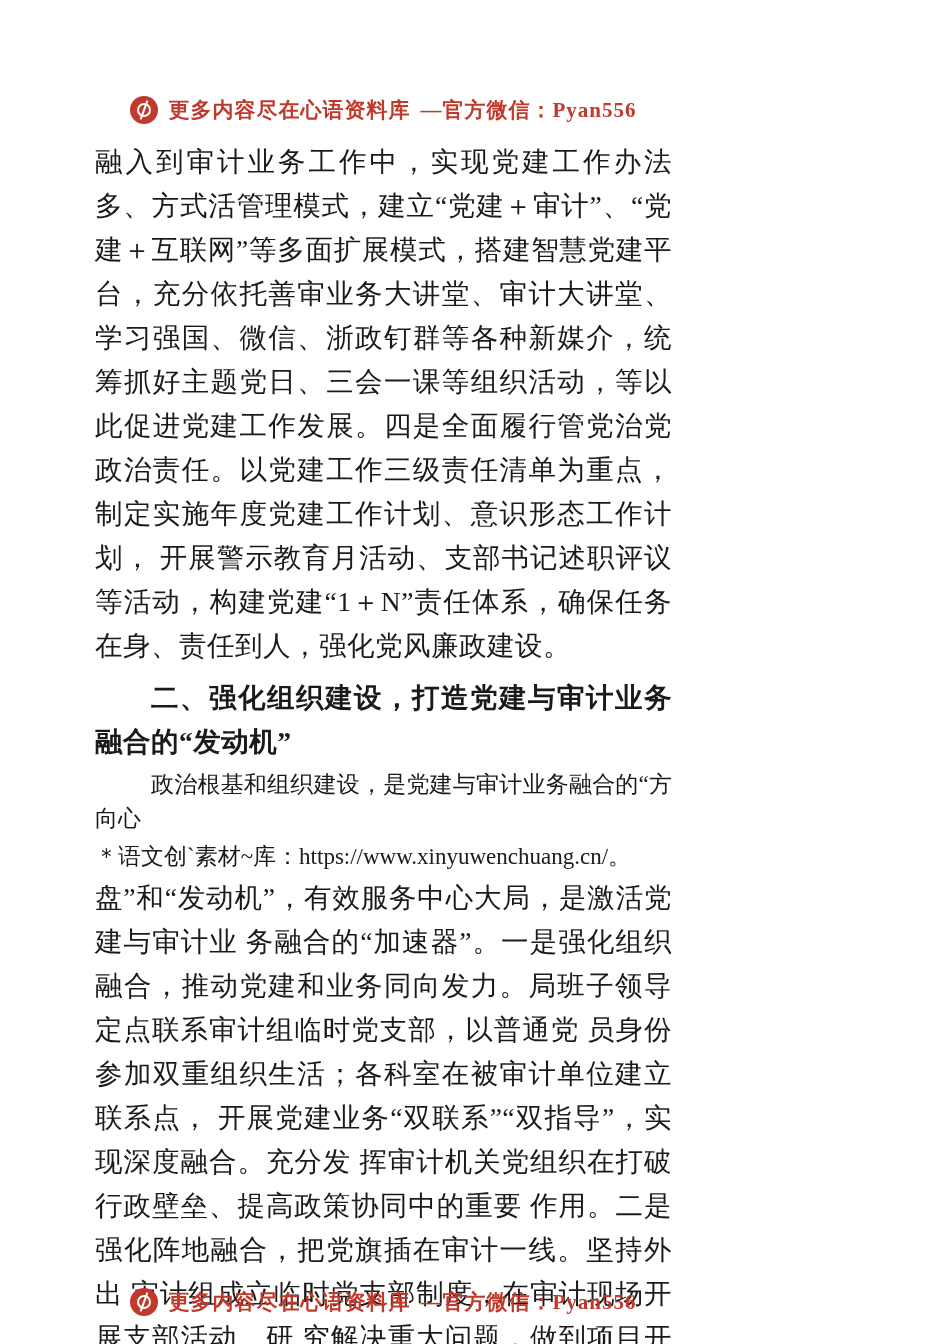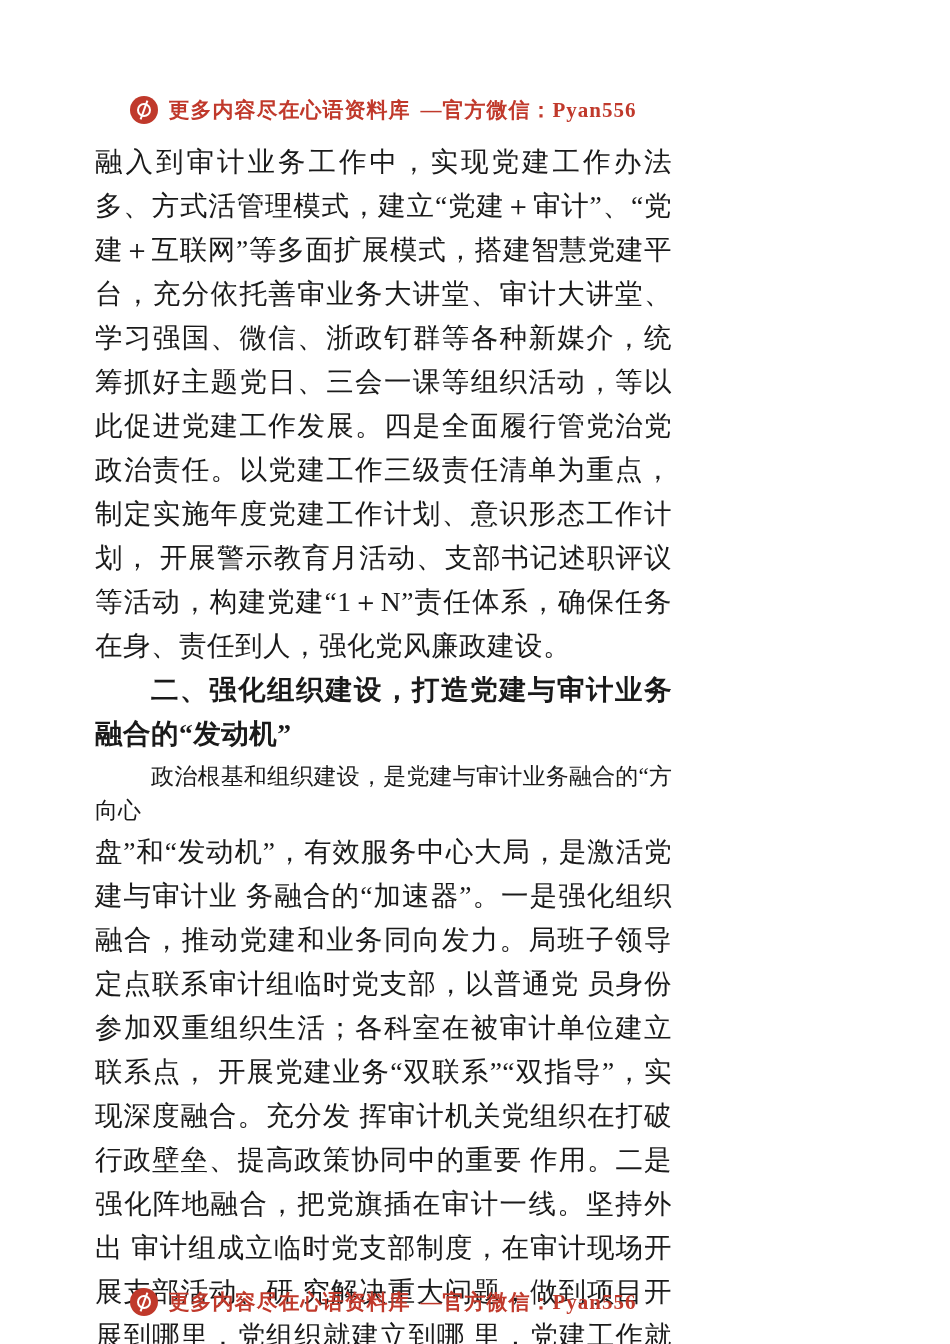--- a/index.html
+++ b/index.html
@@ -97,21 +97,21 @@
     letter-spacing: 0.5px;
   }
   .para-body {
     text-indent: 0;
   }
   .heading {
     font-weight: bold;
     font-size: 27.5px;
     line-height: 44px;
     text-indent: 56px;
-    margin-top: 0;
+    margin-top: 8px;
   }
   .inserted {
     font-size: 23px;
     line-height: 34px;
     text-indent: 56px;
     letter-spacing: 0px;
     margin-top: 4px;
     margin-bottom: 2px;
   }
   .para-cont {
@@ -126,20 +126,21 @@
   <div class="watermark watermark-top">
     <span class="wm-logo"></span>
     <span class="wm-text-main">更多内容尽在心语资料库</span>
     <span class="wm-text-sub">—官方微信：Pyan556</span>
   </div>
 
   <div class="content">
     <p class="para-body">融入到审计业务工作中，实现党建工作办法多、方式活管理模式，建立“党建＋审计”、“党建＋互联网”等多面扩展模式，搭建智慧党建平台，充分依托善审业务大讲堂、审计大讲堂、学习强国、微信、浙政钉群等各种新媒介，统筹抓好主题党日、三会一课等组织活动，等以此促进党建工作发展。四是全面履行管党治党政治责任。以党建工作三级责任清单为重点，制定实施年度党建工作计划、意识形态工作计划， 开展警示教育月活动、支部书记述职评议等活动，构建党建“1＋N”责任体系，确保任务在身、责任到人，强化党风廉政建设。</p>
     <p class="heading">二、强化组织建设，打造党建与审计业务融合的“发动机”</p>
     <p class="inserted">政治根基和组织建设，是党建与审计业务融合的“方向心</p>
+    <p class="inserted" style="text-indent:0;">＊语文创`素材~库：https://www.xinyuwenchuang.cn/。</p>
     <p class="para-cont">盘”和“发动机”，有效服务中心大局，是激活党建与审计业 务融合的“加速器”。一是强化组织融合，推动党建和业务同向发力。局班子领导定点联系审计组临时党支部，以普通党 员身份参加双重组织生活；各科室在被审计单位建立联系点， 开展党建业务“双联系”“双指导”，实现深度融合。充分发 挥审计机关党组织在打破行政壁垒、提高政策协同中的重要 作用。二是强化阵地融合，把党旗插在审计一线。坚持外出 审计组成立临时党支部制度，在审计现场开展支部活动、研 究解决重大问题，做到项目开展到哪里，党组织就建立到哪 里，党建工作就跟进到哪里；与被审计对象结对共建，打造 “党建引领、业务联动、组织共建”的党建联盟。三是强化</p>
   </div>
 
   <div class="watermark watermark-bottom">
     <span class="wm-logo"></span>
     <span class="wm-text-main">更多内容尽在心语资料库</span>
     <span class="wm-text-sub">—官方微信：Pyan556</span>
   </div>
 
 </div>

